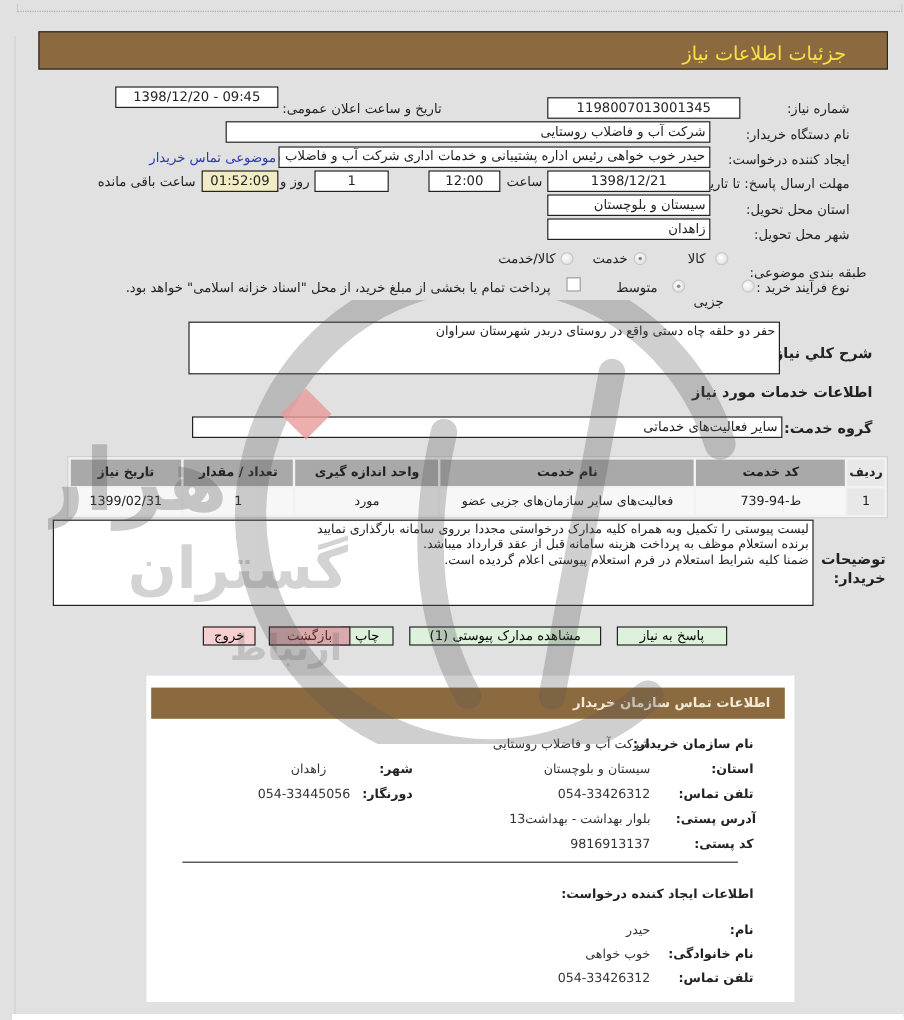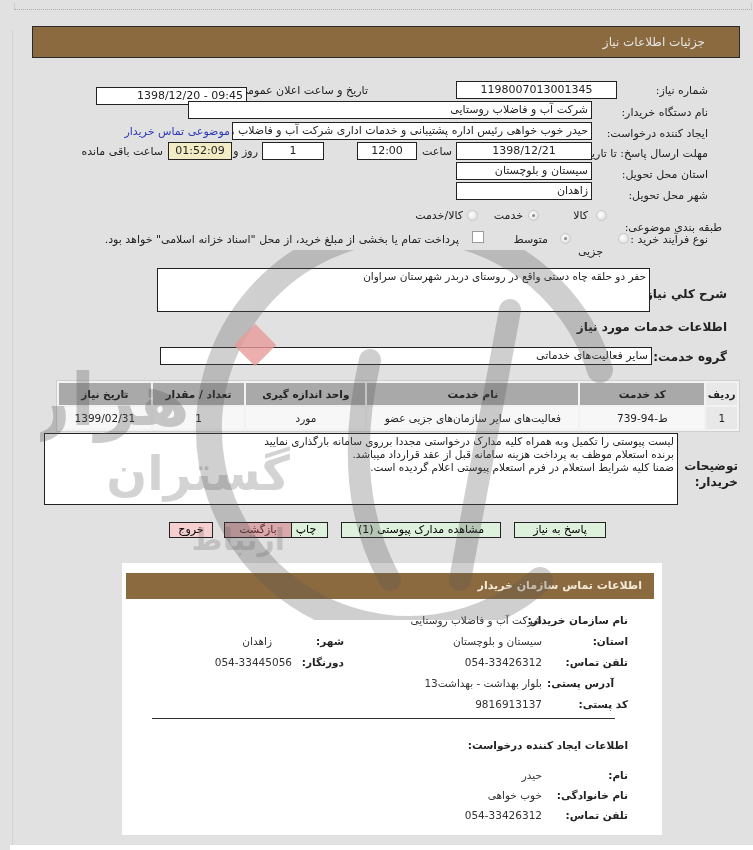--- a/index.html
+++ b/index.html
@@ -8,21 +8,21 @@
     background:#e1e1e1;
     font-family:"DejaVu Sans", sans-serif;
     font-size:11px; color:#222;
     position:relative;
   }
   .top-rule { position:absolute; left:14px; top:3px; width:736px; height:6px;
     border-bottom:1px dotted #aaa; border-left:1px solid #ccc; border-right:1px solid #ccc; }
   .left-edge { position:absolute; left:12px; top:30px; width:1px; height:820px; background:#d3d3d3; }
   .header-bar { position:absolute; left:32px; top:26px; width:708px; height:32px;
     background:#8c6a3f; border:1px solid #2a2a2a; box-sizing:border-box; }
-  .header-bar span { position:absolute; right:34px; top:8px; color:#e5e5e5; font-size:12px; }
+  .header-bar span { position:absolute; right:34px; top:8px; color:#fde047; font-size:16px; }
   .lbl { position:absolute; font-size:11px; color:#222; white-space:nowrap; direction:rtl; }
   .lbl.b { font-weight:bold; font-size:12px; }
   .box { position:absolute; background:#fff; border:1px solid #222; box-sizing:border-box;
     height:18px; font-size:11px; line-height:16px; white-space:nowrap; overflow:hidden; direction:rtl; padding:0 3px; }
   .box.c { text-align:center; }
   .box.yellow { background:#f1ecc3; }
   .link { color:#2c38b8; }
   .radio { position:absolute; width:11px; height:11px; border-radius:50%;
     background:radial-gradient(circle at 40% 40%, #fff 0%, #e7e7e7 60%, #cfcfcf 100%); border:1px solid #c8c8c8; box-sizing:border-box; }
   .radio.on::after { content:""; position:absolute; left:3px; top:3px; width:3px; height:3px; border-radius:50%; background:#888; }
@@ -53,21 +53,21 @@
 <div class="top-rule"></div>
 <div class="left-edge"></div>
 
 <div class="header-bar">
   <span>جزئیات اطلاعات نیاز</span>
 </div>
 
 <div class="lbl" style="right:45px; top:84px;">شماره نیاز:</div>
 <div class="box c" style="left:456px; top:81px; width:161px;">1198007013001345</div>
 <div class="lbl" style="right:385px; top:84px;">تاریخ و ساعت اعلان عمومی:</div>
-<div class="box c" style="left:96px; top:87px; width:151px;text-align:right;"><span dir="ltr">1398/12/20 - 09:45</span></div>
+<div class="box c" style="left:96px; top:72px; width:136px;"><span dir="ltr">1398/12/20 - 09:45</span></div>
 
 <div class="lbl" style="right:45px; top:106px;">نام دستگاه خریدار:</div>
 <div class="box" style="left:188px; top:101px; width:404px;">شرکت آب و فاضلاب روستایی</div>
 
 <div class="lbl" style="right:45px; top:127px;">ایجاد کننده درخواست:</div>
 <div class="box" style="left:232px; top:122px; width:360px;">حیدر خوب خواهی  رئیس اداره پشتیبانی و خدمات اداری  شرکت آب و فاضلاب روستایی</div>
 <div class="lbl link" style="right:523px; top:125px;">موضوعی تماس خریدار</div>
 
 <div class="lbl" style="right:45px; top:147px;">مهلت ارسال پاسخ: تا تاریخ:</div>
 <div class="box c" style="left:456px; top:142px; width:136px;">1398/12/21</div>
@@ -152,21 +152,21 @@
   <div class="clbl" style="right:34px; top:72px;">استان:</div>
   <div class="cval" style="right:120px; top:72px;">سیستان و بلوچستان</div>
   <div class="clbl" style="right:318px; top:72px;">شهر:</div>
   <div class="cval" style="right:390px; top:72px;">زاهدان</div>
 
   <div class="clbl" style="right:34px; top:93px;">تلفن تماس:</div>
   <div class="cval" style="right:120px; top:93px;">054-33426312</div>
   <div class="clbl" style="right:318px; top:93px;">دورنگار:</div>
   <div class="cval" style="right:370px; top:93px;">054-33445056</div>
 
-  <div class="clbl" style="right:48px; top:114px;">آدرس پستی:</div>
+  <div class="clbl" style="right:32px; top:114px;">آدرس پستی:</div>
   <div class="cval" style="right:120px; top:114px;">بلوار بهداشت - بهداشت13</div>
 
   <div class="clbl" style="right:34px; top:135px;">کد پستی:</div>
   <div class="cval" style="right:120px; top:135px;">9816913137</div>
 
   <div class="card-rule"></div>
 
   <div class="clbl" style="right:34px; top:176px;">اطلاعات ایجاد کننده درخواست:</div>
 
   <div class="clbl" style="right:34px; top:206px;">نام:</div>

